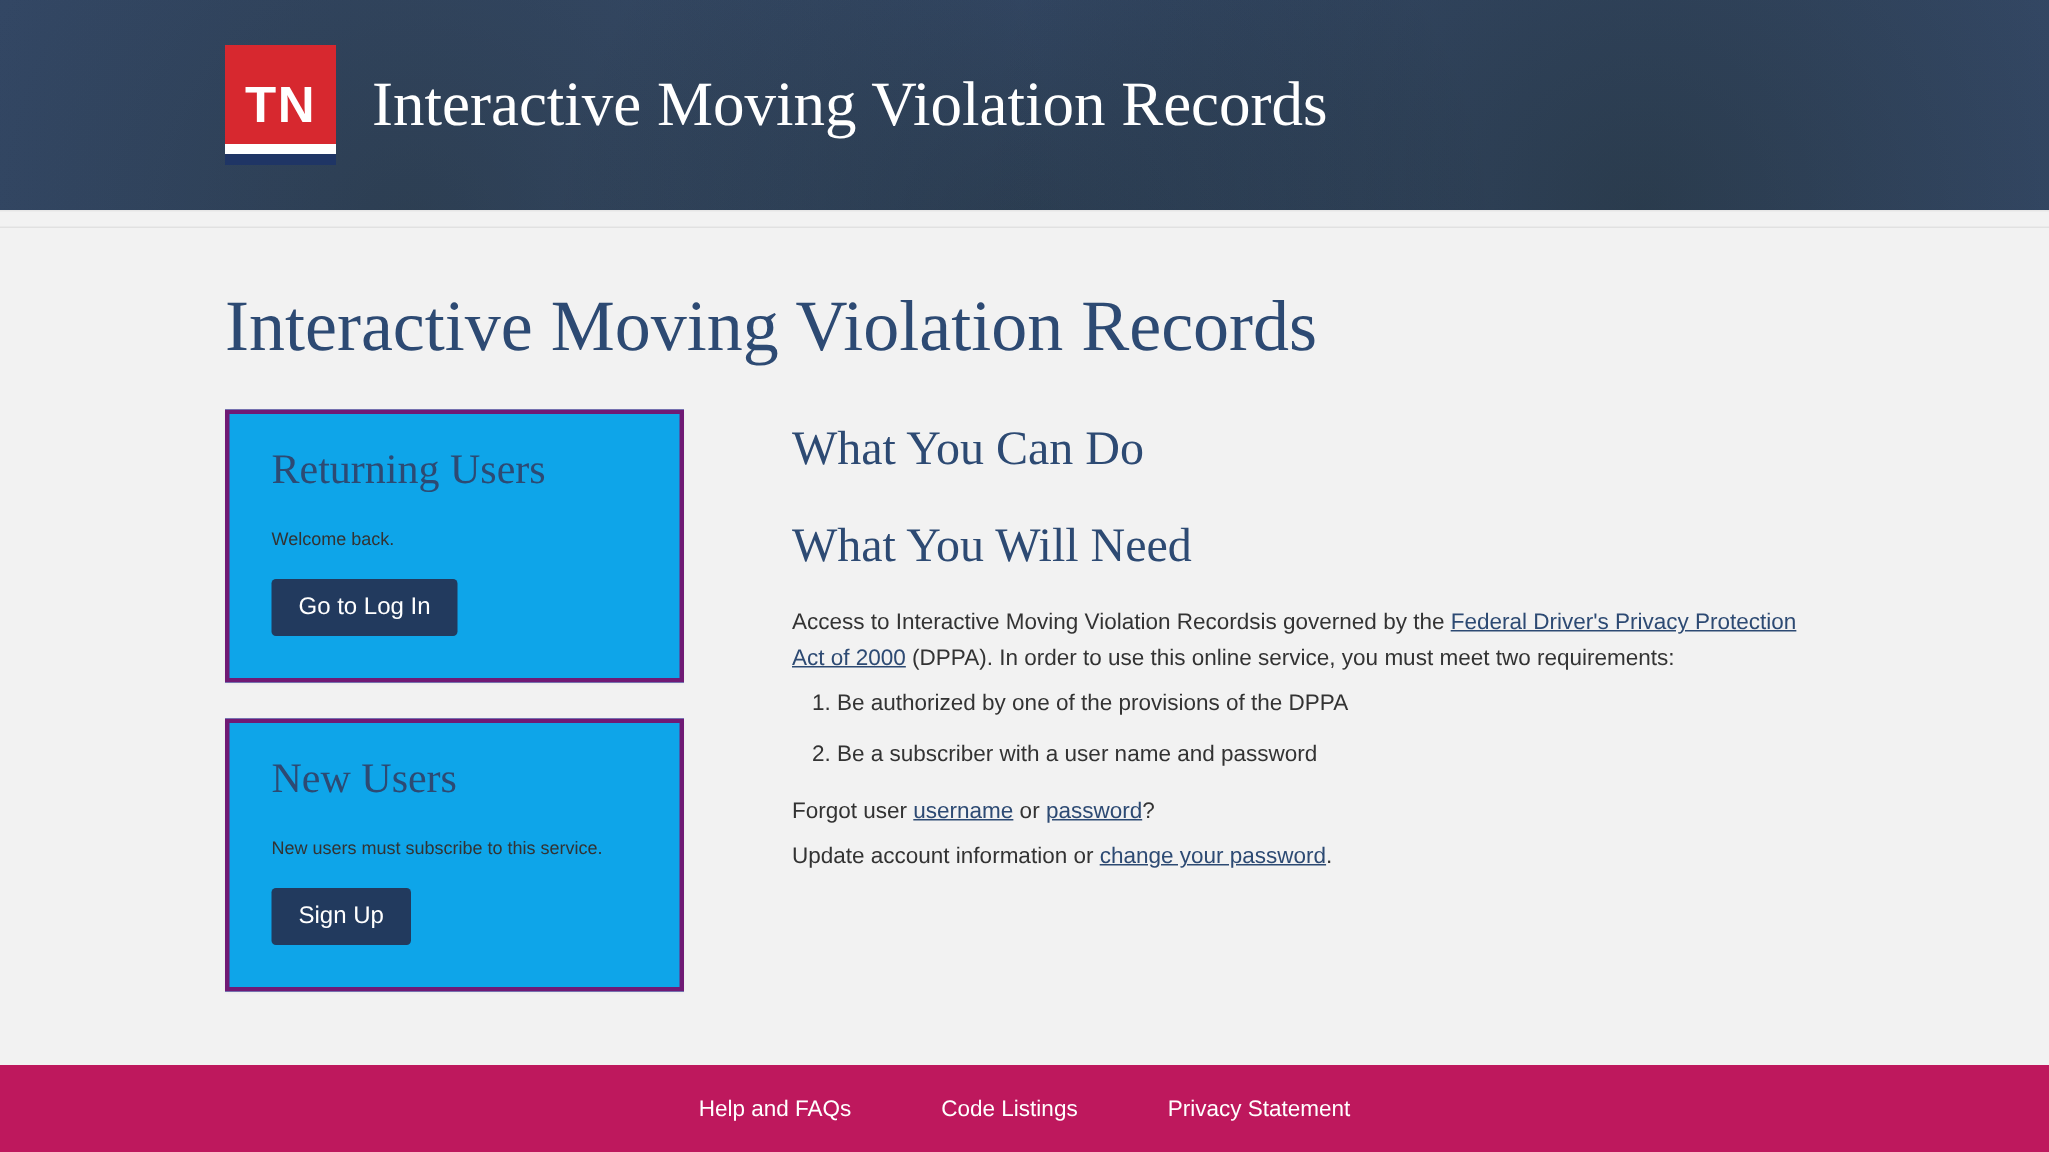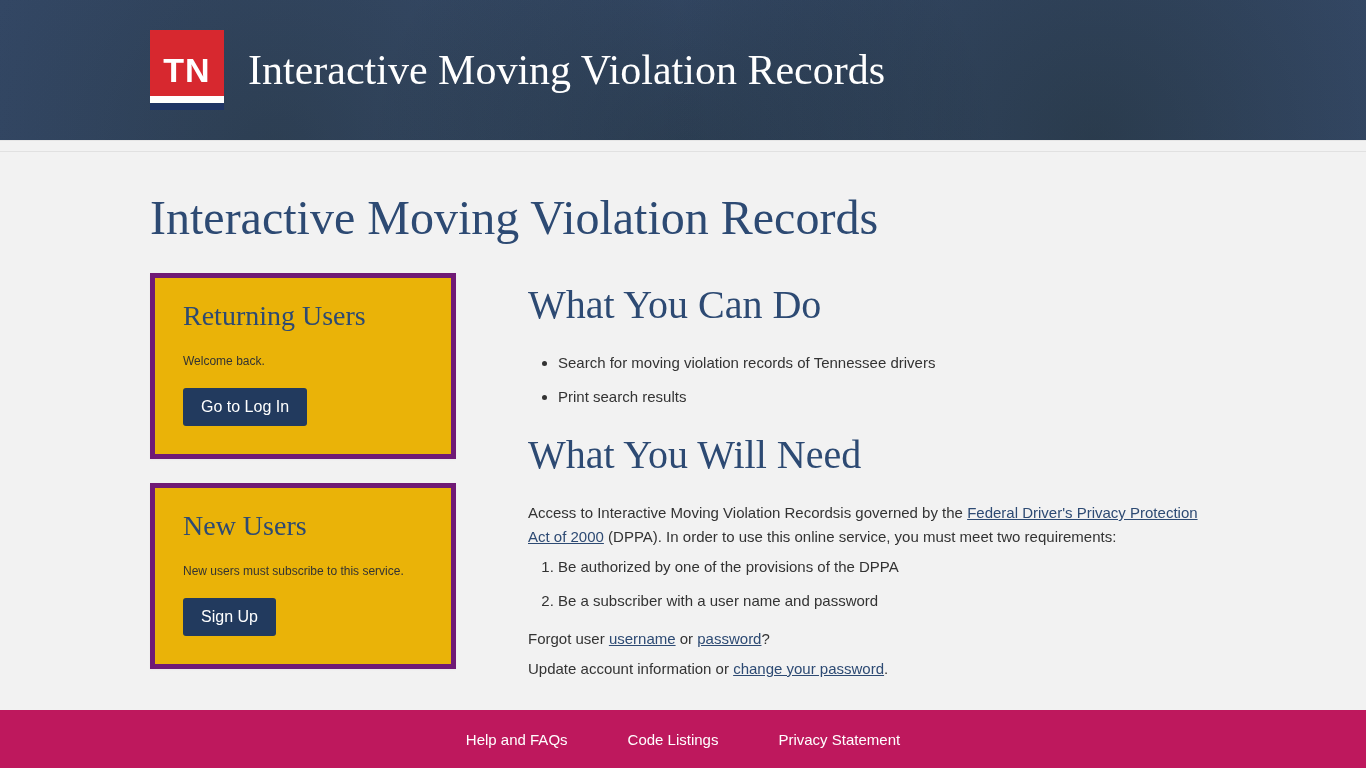--- a/index.html
+++ b/index.html
@@ -85,22 +85,22 @@
       align-items: flex-start;
     }
     .sidebar {
       width: 306px;
       flex-shrink: 0;
       display: flex;
       flex-direction: column;
       gap: 24px;
     }
     .card {
-      background: #eab308;
-      border: 5px solid #701a75;
+      background: #0ea5e9;
+      border: 3px solid #701a75;
       padding: 22px 16px 28px 28px;
       box-shadow: 0 1px 2px rgba(0,0,0,0.03);
     }
     .card h2 {
       font-size: 28px;
       font-weight: 400;
       color: #2d4a73;
       margin-bottom: 10px;
     }
     .card p {
@@ -124,21 +124,21 @@
     }
     .content {
       flex: 1;
       font-family: Arial, Helvetica, sans-serif;
       font-size: 15px;
       color: #333;
       line-height: 1.6;
     }
     .content h2 {
       font-family: Georgia, 'Times New Roman', serif;
-      font-size: 40px;
+      font-size: 32px;
       font-weight: 400;
       color: #2d4a73;
       margin-bottom: 14px;
     }
     .content h2.spaced { margin-top: 14px; }
     .content ul, .content ol {
       padding-left: 30px;
       margin-bottom: 12px;
     }
     .content li { margin-bottom: 10px; }
@@ -193,24 +193,20 @@
       <div class="card">
         <h2>New Users</h2>
         <p>New users must subscribe to this service.</p>
         <button class="btn">Sign Up</button>
       </div>
 
     </aside>
 
     <section class="content">
       <h2>What You Can Do</h2>
-      <ul>
-        <li>Search for moving violation records of Tennessee drivers</li>
-        <li>Print search results</li>
-      </ul>
 
       <h2 class="spaced">What You Will Need</h2>
       <p class="need-intro">
         <span>Access to Interactive Moving Violation Recordsis governed by the </span><a href="#">Federal Driver's Privacy Protection Act of 2000</a><span> (DPPA). In order to use this online service, you must meet two requirements:</span>
       </p>
       <ol>
         <li>Be authorized by one of the provisions of the DPPA</li>
         <li>Be a subscriber with a user name and password</li>
       </ol>
 

